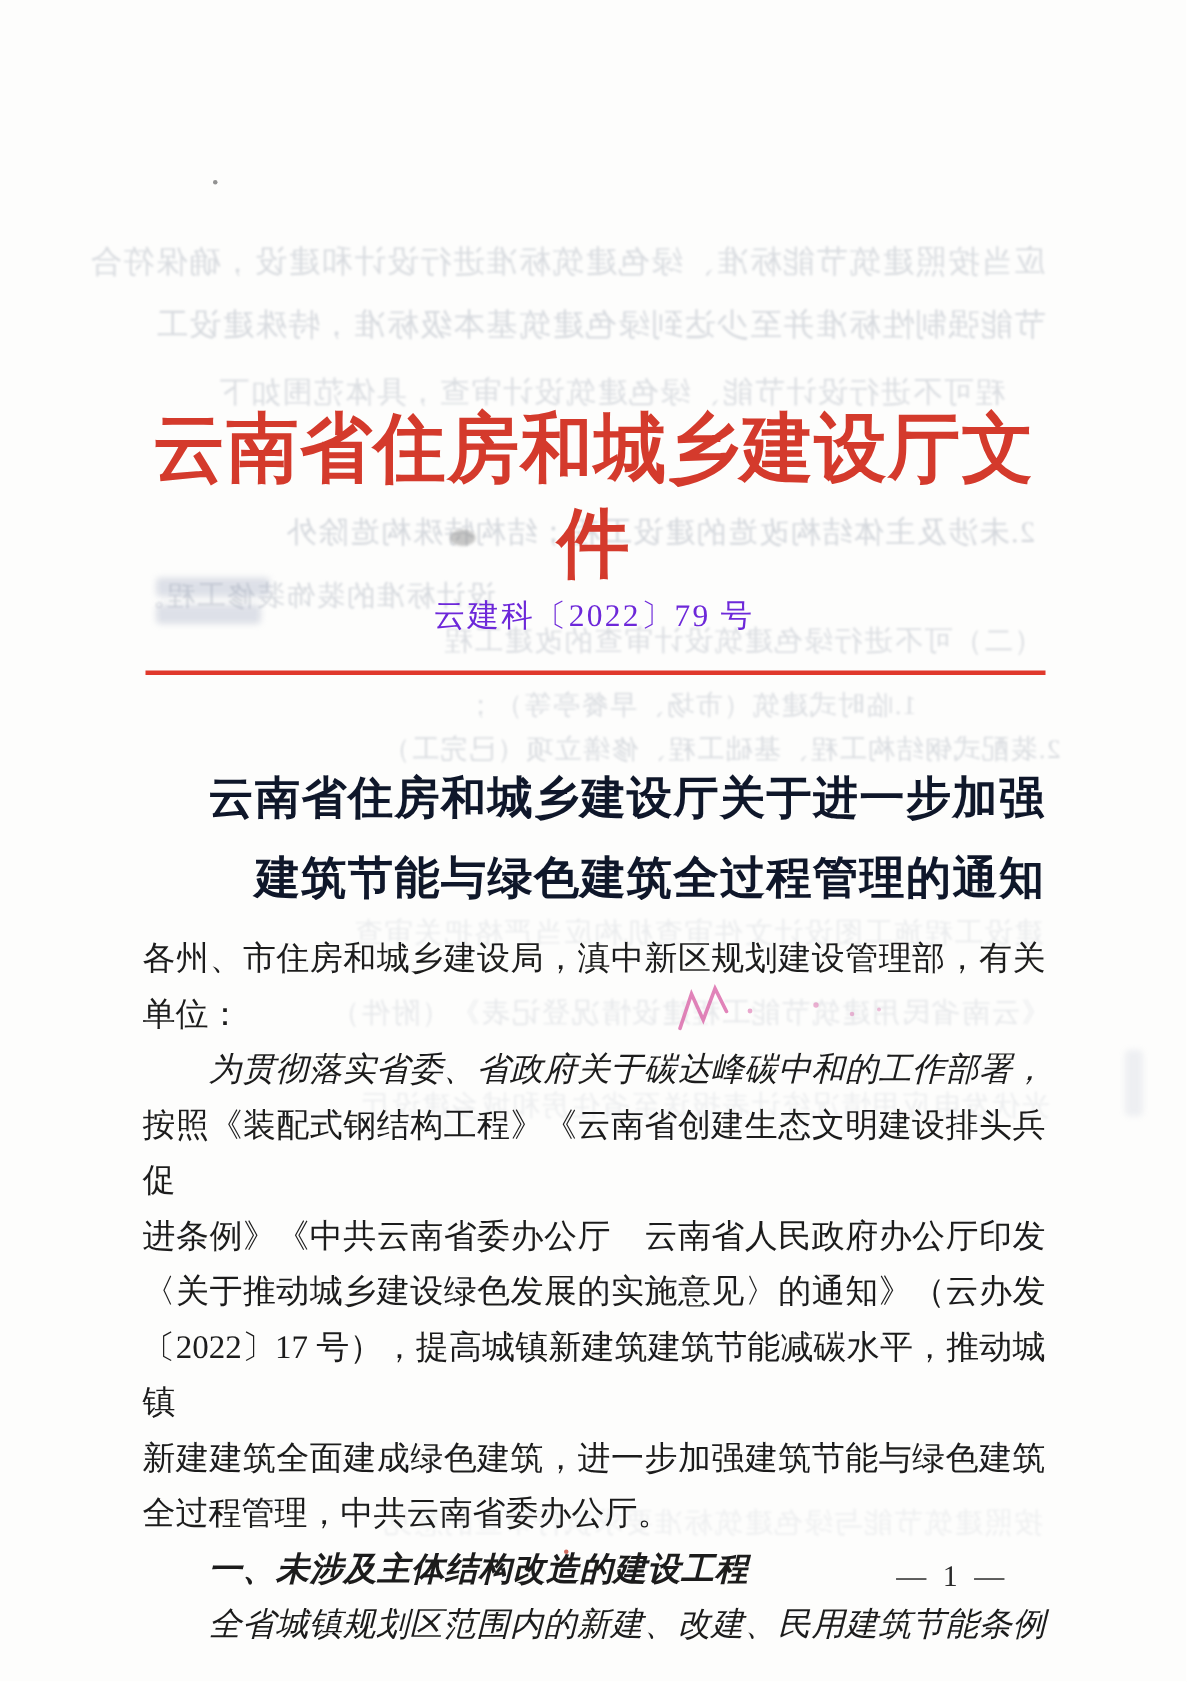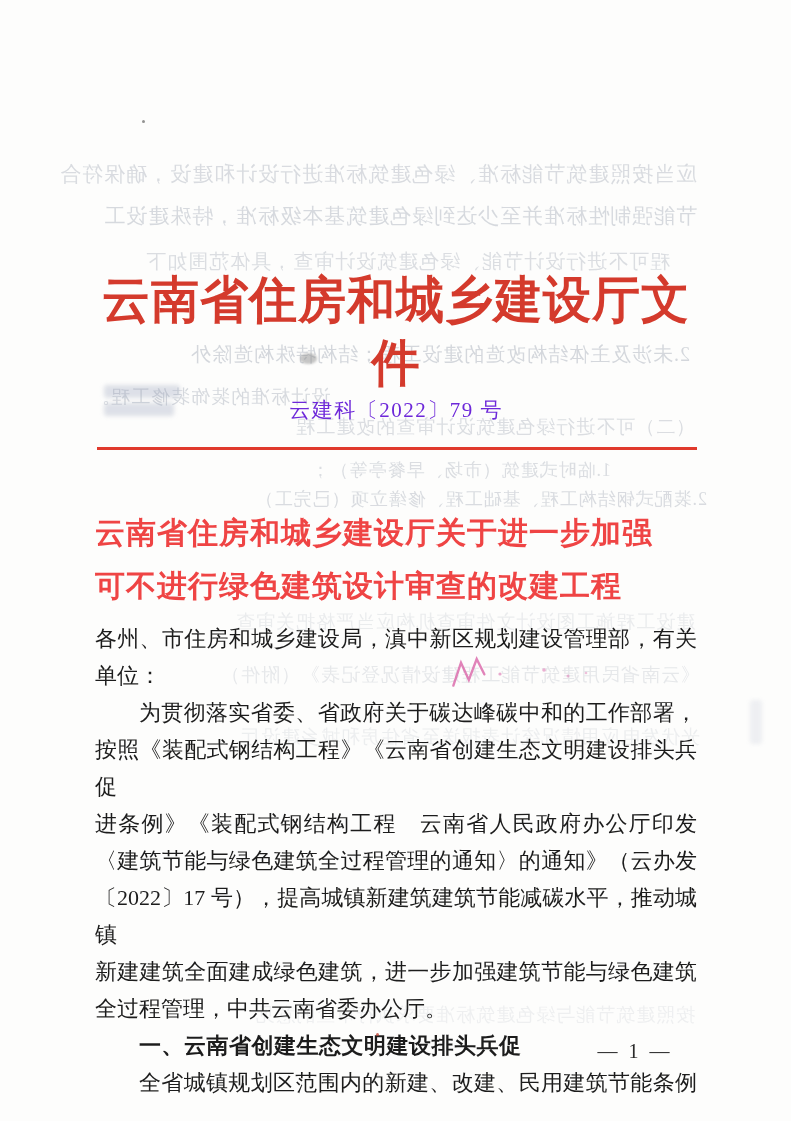--- a/index.html
+++ b/index.html
@@ -56,39 +56,39 @@
     position: absolute;
     top: 447px; left: 97px;
     width: 600px; height: 3px;
     background: #e0392c;
   }
 
   
   .doc-title {
     position: absolute;
     top: 506px; left: 95px; width: 602px;
-    text-align: left;
+    text-align: right;
     font-size: 30px;
     font-weight: 700;
     line-height: 53px;
-    color: #ef4444;
+    color: #0f172a;
     letter-spacing: 1px;
   }
 
   
   .doc-body {
     position: absolute;
     top: 620px; left: 95px; width: 602px;
     font-size: 22px;
     line-height: 37px;
     color: #1c1c1c;
   }
   .b-line { width: 100%; }
   .jf { text-align: justify; text-align-last: justify; }
-  .ind { text-indent: 2em; }
+  .ind { text-indent: 2em; font-style: italic; }
   .hei { font-family: "Liberation Sans", sans-serif; font-weight: 700; letter-spacing: 0.5px; }
 
   
   .page-number {
     position: absolute;
     top: 1040px; left: 565px; width: 140px;
     text-align: center;
     font-size: 20px;
     letter-spacing: 3px;
     color: #2a2a2a;
@@ -134,34 +134,34 @@
   </div>
 
   <div class="agency-title">云南省住房和城乡建设厅文件</div>
 
   <div class="doc-number">云建科〔2022〕79 号</div>
 
   <div class="red-rule"></div>
 
   <div class="doc-title">
     <div>云南省住房和城乡建设厅关于进一步加强</div>
-    <div>可不进行绿色建筑设计审查的改建工程</div>
+    <div>建筑节能与绿色建筑全过程管理的通知</div>
   </div>
 
   <div class="doc-body">
     <div class="b-line jf">各州、市住房和城乡建设局，滇中新区规划建设管理部，有关</div>
     <div class="b-line">单位：</div>
     <div class="b-line jf ind">为贯彻落实省委、省政府关于碳达峰碳中和的工作部署，</div>
     <div class="b-line jf">按照《装配式钢结构工程》《云南省创建生态文明建设排头兵促</div>
-    <div class="b-line jf">进条例》《装配式钢结构工程　云南省人民政府办公厅印发</div>
-    <div class="b-line jf">〈建筑节能与绿色建筑全过程管理的通知〉的通知》（云办发</div>
+    <div class="b-line jf">进条例》《中共云南省委办公厅　云南省人民政府办公厅印发</div>
+    <div class="b-line jf">〈关于推动城乡建设绿色发展的实施意见〉的通知》（云办发</div>
     <div class="b-line jf">〔2022〕17 号），提高城镇新建筑建筑节能减碳水平，推动城镇</div>
     <div class="b-line jf">新建建筑全面建成绿色建筑，进一步加强建筑节能与绿色建筑</div>
     <div class="b-line">全过程管理，中共云南省委办公厅。</div>
-    <div class="b-line ind hei">一、云南省创建生态文明建设排头兵促</div>
+    <div class="b-line ind hei">一、未涉及主体结构改造的建设工程</div>
     <div class="b-line jf ind">全省城镇规划区范围内的新建、改建、民用建筑节能条例</div>
   </div>
 
   <div class="smudge-gray"></div>
   <div class="speck" style="top:120px; left:142px; width:3px; height:3px; background:#777; opacity:.8;"></div>
   <div class="speck" style="top:1033px; left:376px; width:3px; height:3px; background:#c0392b; opacity:.75;"></div>
 
   <svg class="pink-scribble" width="150" height="36" viewBox="0 0 150 36">
     <path d="M4 28 L14 6 L20 24 L30 4 L36 20" fill="none" stroke="#d964a8" stroke-width="2.4" stroke-linecap="round" opacity="0.8" transform="rotate(-6 20 16)"></path>
     <circle cx="52" cy="18" r="1.6" fill="#d964a8" opacity="0.55"></circle>

